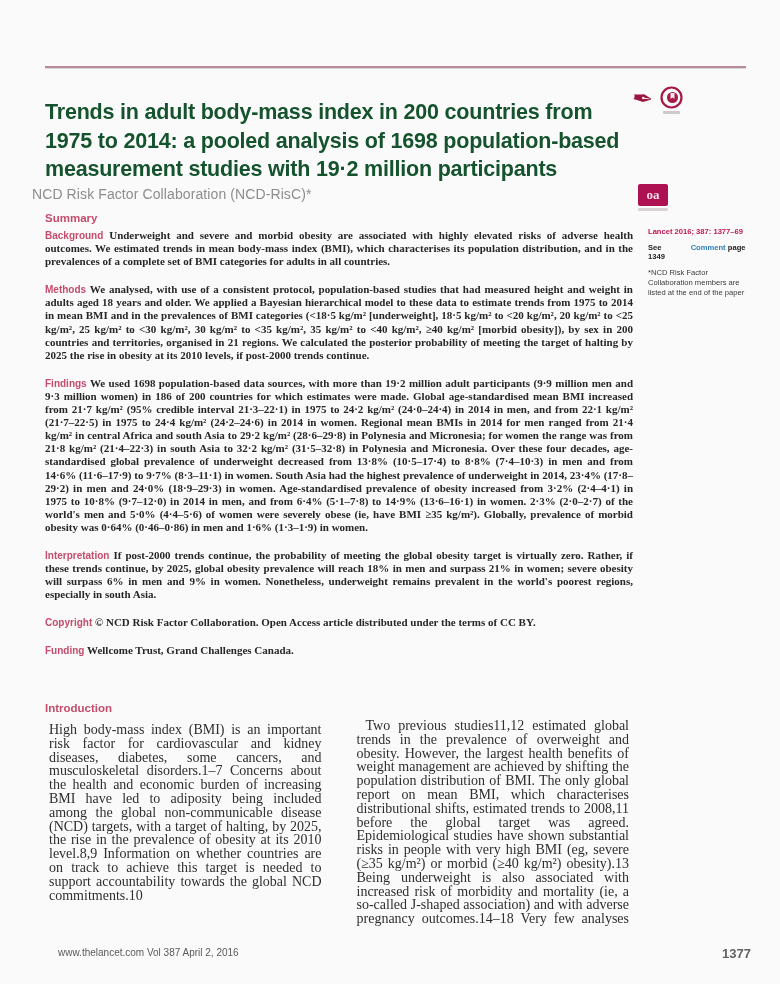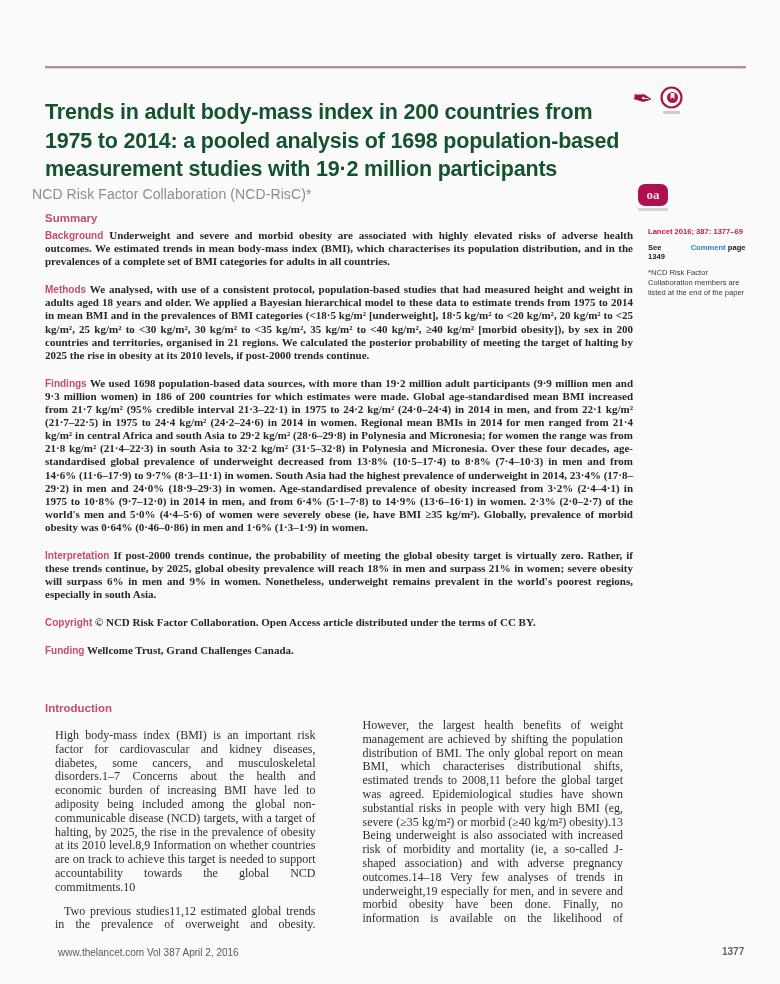--- a/index.html
+++ b/index.html
@@ -21,45 +21,45 @@
   .authors{left:32px;top:186px;font-size:14px;color:#8d8d8d;letter-spacing:.1px;}
 
   .corner-icons{left:632px;top:84px;width:80px;height:52px;}
   .quill{position:absolute;left:0;top:2px;font-size:25px;color:#9d1640;
     transform:rotate(8deg);line-height:1;}
   .cm{position:absolute;left:28px;top:2px;}
   .cm-caption{position:absolute;left:31px;top:27px;width:17px;height:3px;
     background:#cfc9cb;border-radius:1px;}
 
   .oa{left:638px;top:184px;width:30px;height:22px;background:#ae1152;
-    border-radius:7px;display:flex;align-items:center;justify-content:center;
+    border-radius:2px;display:flex;align-items:center;justify-content:center;
     color:#f6dee6;font-weight:700;font-size:13px;font-family:"Liberation Serif",serif;}
   .oa-caption{left:638px;top:208px;width:30px;height:3px;background:#d8d2d4;border-radius:1px;}
 
   .mnotes{left:648px;top:227px;width:104px;font-size:7.6px;line-height:9.7px;color:#3a3a3a;}
   .mn{margin:0 0 6px 0;}
   .mn-cite{color:#bf1a4e;font-weight:700;}
   .mn-bold{font-weight:700;color:#222;}
   .link{color:#2f7fb5;margin-left:27px;}
 
   .summary{left:45px;top:212px;width:588px;}
   .sec-h{margin:0 0 5px 0;font-size:11.5px;font-weight:700;color:#c44c6c;}
   .sum p{margin:0 0 15px 0;font-family:"Liberation Serif",serif;font-size:11px;
     line-height:13.1px;font-weight:600;color:#272727;text-align:justify;}
   .runin{color:#c44c6c;font-weight:700;font-family:"Liberation Sans",sans-serif;font-size:10px;}
 
   .intro{left:45px;top:702px;width:588px;}
   .cols{margin-top:4px;height:214px;overflow:hidden;
     column-count:2;column-gap:27px;column-fill:auto;}
-  .cols p{margin:10px;font-family:"Liberation Serif",serif;font-size:12px;
+  .cols p{margin:4px;font-family:"Liberation Serif",serif;font-size:14px;
     line-height:13.8px;font-weight:400;color:#2e2e2e;text-align:justify;}
   .cols p.ind{text-indent:9px;}
 
   .footer-l{left:58px;top:947px;font-size:10px;color:#5a5a5a;}
-  .footer-r{left:722px;top:946px;font-size:10px;font-weight:700;color:#636363;}
+  .footer-r{left:722px;top:946px;font-size:13px;font-weight:700;color:#636363;}
 </style>
 </head>
 <body>
 
 <div class="page">
 
   <div class="abs toprule"></div>
 
   <h1 class="abs title">Trends in adult body-mass index in 200 countries from 1975 to 2014: a pooled analysis of 1698 population-based measurement studies with 19·2 million participants</h1>
 

